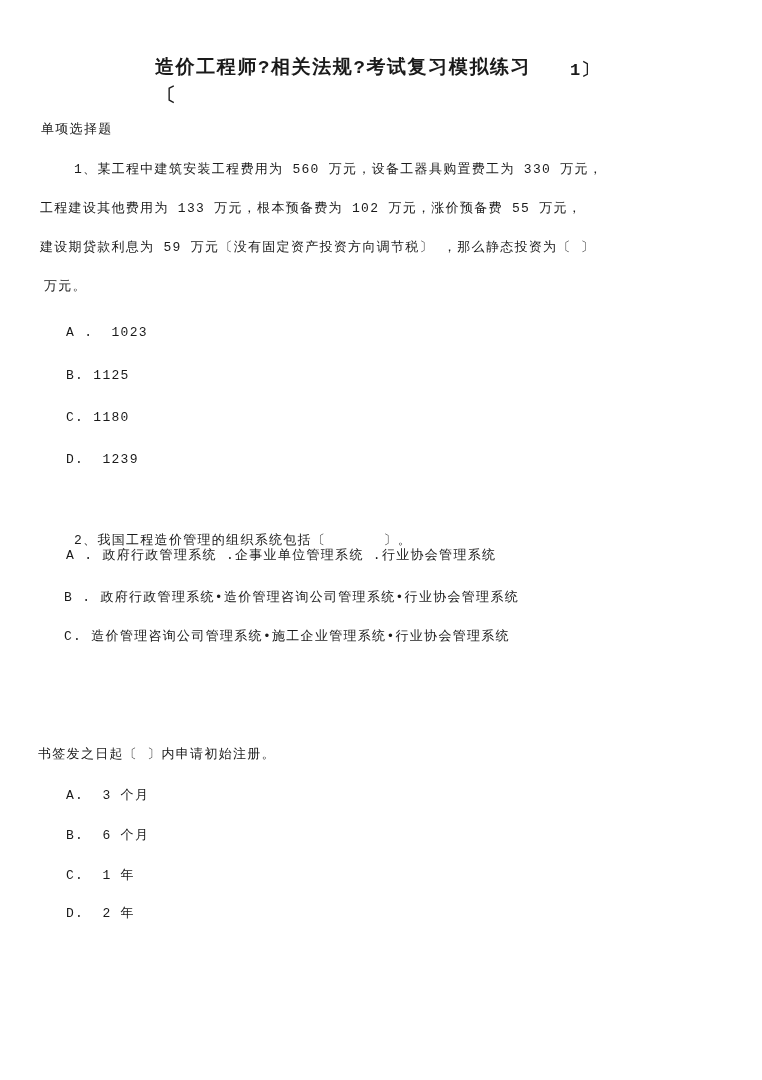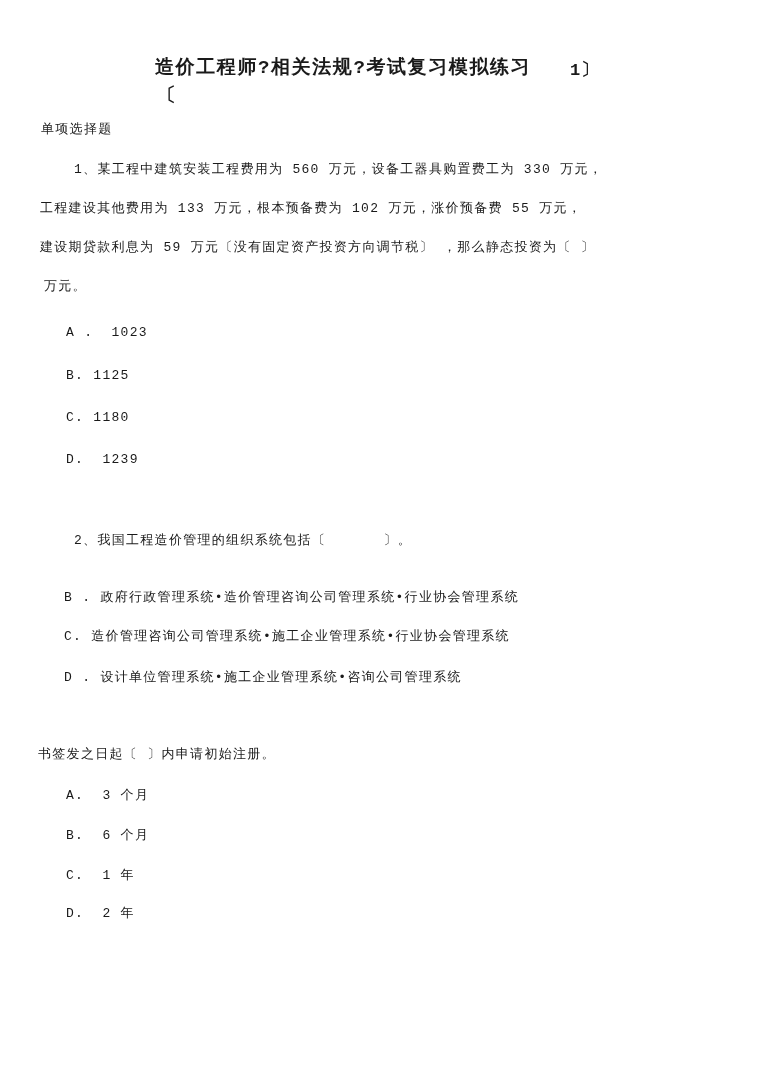--- a/index.html
+++ b/index.html
@@ -51,23 +51,23 @@
   <div class="ln" style="left:40px; top:240px;">建设期贷款利息为 59 万元〔没有固定资产投资方向调节税〕 ，那么静态投资为〔 〕</div>
   <div class="ln" style="left:24px; top:279px;margin-left:20px;">万元。</div>
 
   <div class="ln" style="left:66px; top:325px;text-align:right;">A .  1023</div>
   <div class="ln" style="left:66px; top:368px;">B. 1125</div>
   <div class="ln" style="left:66px; top:410px;">C. 1180</div>
   <div class="ln" style="left:66px; top:452px;">D.  1239</div>
 
   <div class="ln" style="left:74px; top:505px;margin-top:28px;">2、我国工程造价管理的组织系统包括〔　　　　〕。</div>
 
+  <div class="ln" style="left:66px; top:548px;">A . 政府行政管理系统 .企事业单位管理系统 .行业协会管理系统</div>
   <div class="ln" style="left:64px; top:629px;">C. 造价管理咨询公司管理系统•施工企业管理系统•行业协会管理系统</div>
   <div class="ln" style="left:64px; top:590px;">B . 政府行政管理系统•造价管理咨询公司管理系统•行业协会管理系统</div>
-  <div class="ln" style="left:64px; top:670px;">D . 设计单位管理系统•施工企业管理系统•咨询公司管理系统</div>
 
   <div class="ln" style="left:38px; top:747px;">书签发之日起〔 〕内申请初始注册。</div>
 
   <div class="ln" style="left:66px; top:788px;">A.  3 个月</div>
   <div class="ln" style="left:66px; top:828px;">B.  6 个月</div>
   <div class="ln" style="left:66px; top:868px;">C.  1 年</div>
   <div class="ln" style="left:66px; top:906px;">D.  2 年</div>
 
 </div>
 

